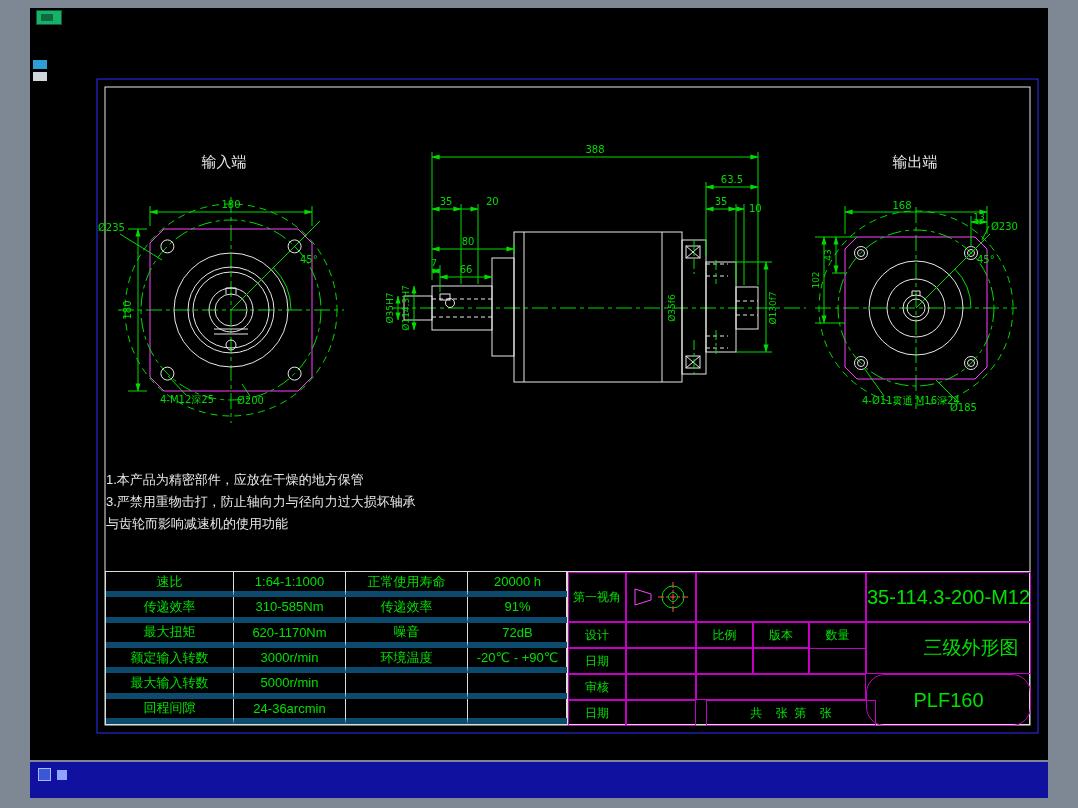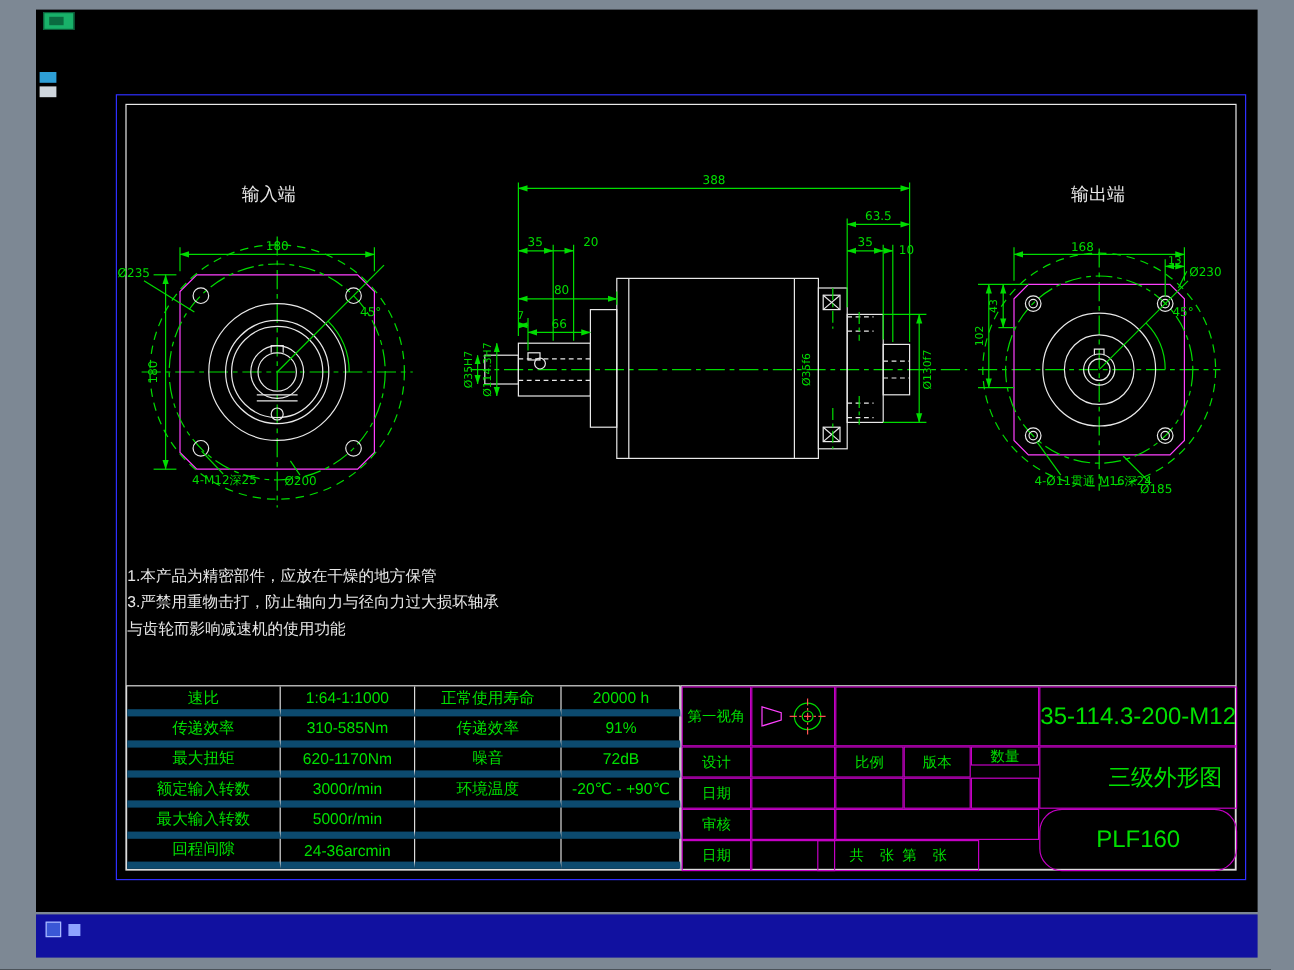--- a/index.html
+++ b/index.html
@@ -304,35 +304,35 @@
       <line x1="31" y1="24" x2="61" y2="24" stroke="#ff5050" stroke-width="1" stroke-dasharray="6 2 2 2"></line>
       <line x1="46" y1="9" x2="46" y2="39" stroke="#ff5050" stroke-width="1" stroke-dasharray="6 2 2 2"></line>
     </svg>
   </div>
   <div class="tcell" style="left:128px;top:0;width:170px;height:50px;"></div>
 
   <div class="tcell" style="left:0;top:50px;width:58px;height:26px;">设计</div>
   <div class="tcell" style="left:58px;top:50px;width:70px;height:26px;"></div>
   <div class="tcell" style="left:128px;top:50px;width:57px;height:26px;">比例</div>
   <div class="tcell" style="left:185px;top:50px;width:56px;height:26px;">版本</div>
-  <div class="tcell" style="left:241px;top:50px;width:57px;height:16px;">数量</div>
+  <div class="tcell" style="left:241px;top:50px;width:57px;height:27px;">数量</div>
 
   <div class="tcell" style="left:0;top:76px;width:58px;height:26px;">日期</div>
   <div class="tcell" style="left:58px;top:76px;width:70px;height:26px;"></div>
   <div class="tcell" style="left:128px;top:76px;width:57px;height:26px;"></div>
   <div class="tcell" style="left:185px;top:76px;width:56px;height:26px;"></div>
   <div class="tcell" style="left:241px;top:76px;width:57px;height:26px;"></div>
 
   <div class="tcell" style="left:0;top:102px;width:58px;height:26px;">审核</div>
   <div class="tcell" style="left:58px;top:102px;width:70px;height:26px;"></div>
   <div class="tcell" style="left:128px;top:102px;width:170px;height:26px;"></div>
 
   <div class="tcell" style="left:0;top:128px;width:58px;height:26px;">日期</div>
   <div class="tcell" style="left:58px;top:128px;width:70px;height:26px;"></div>
-  <div class="tcell" style="left:113px;top:128px;width:135px;height:26px;">共    张  第    张</div>
+  <div class="tcell" style="left:138px;top:128px;width:170px;height:26px;">共    张  第    张</div>
 
   <div class="tcell big" style="left:298px;top:0;width:165px;height:50px;">35-114.3-200-M12</div>
   <div class="tcell big2" style="left:298px;top:50px;width:165px;height:52px;">三级外形图</div>
   <div class="tcell big" style="left:298px;top:102px;width:165px;height:52px;border-radius:19px;">PLF160</div>
 </div>
 
 <div class="statusbar">
   <div class="sb-icon1"></div>
   <div class="sb-icon2"></div>
 </div>

